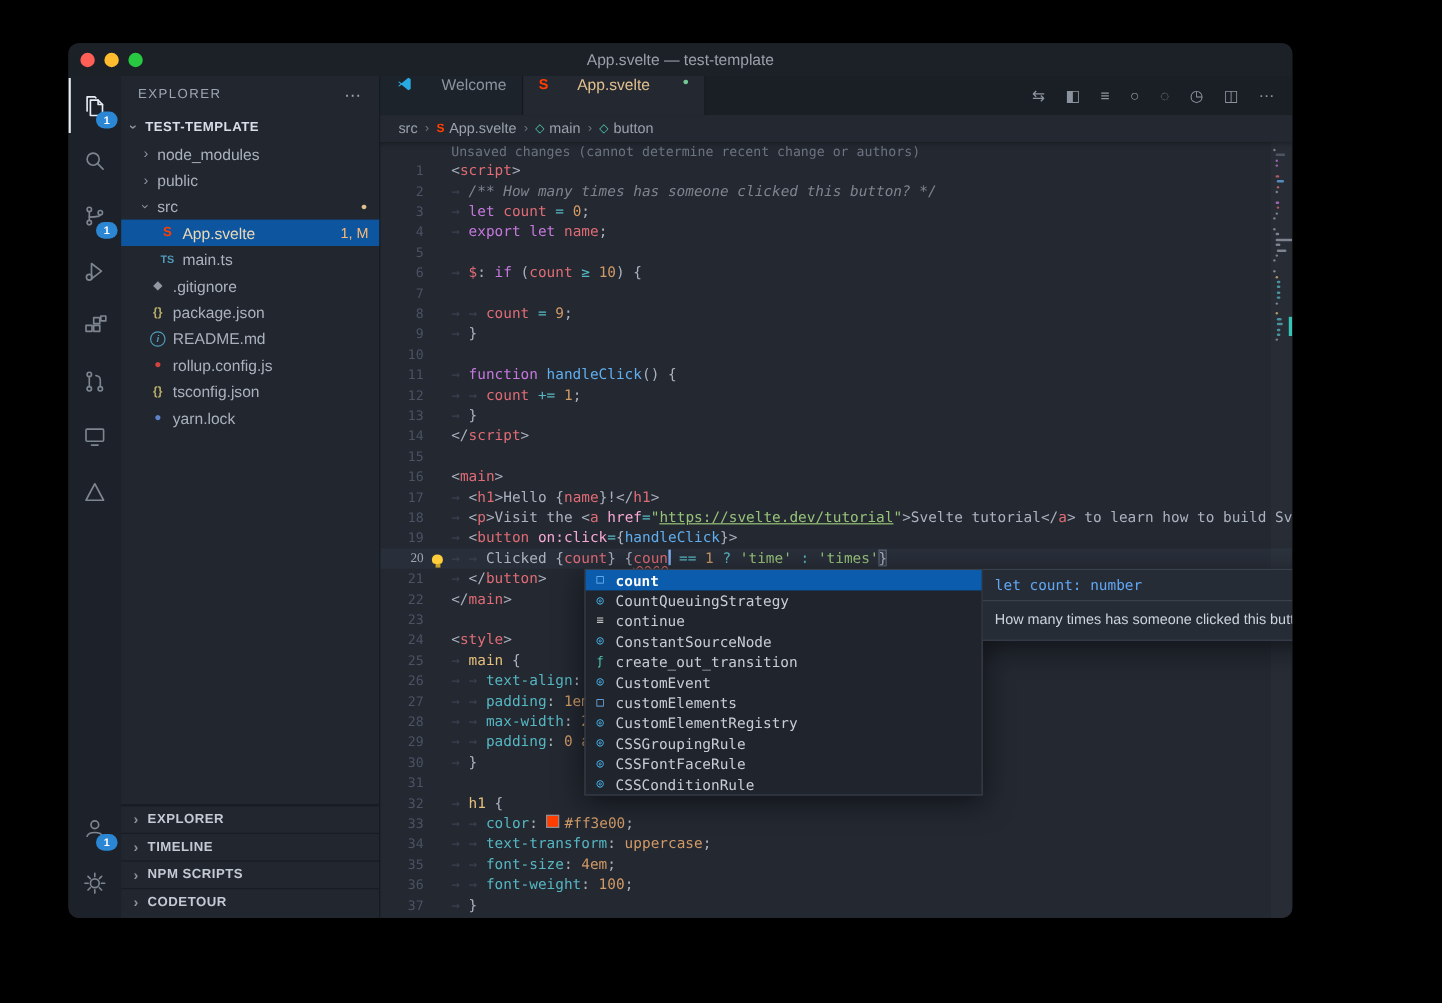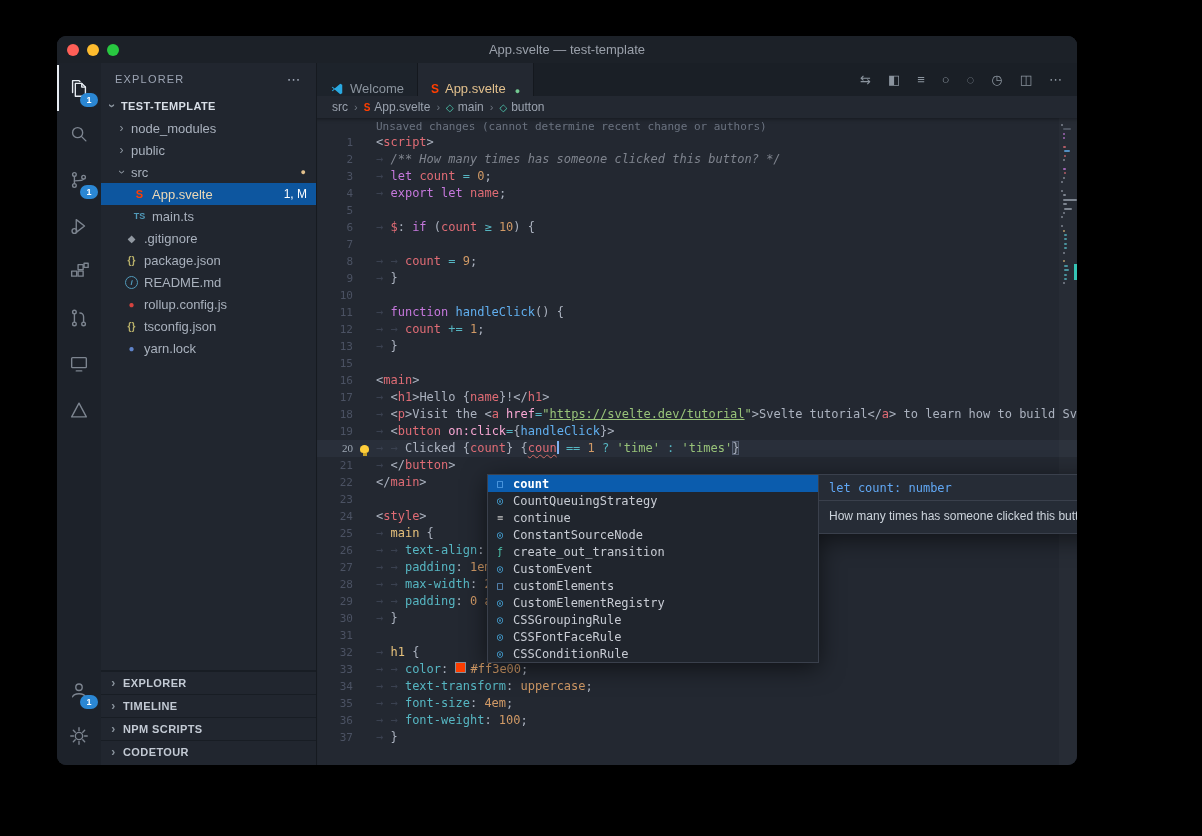--- a/index.html
+++ b/index.html
@@ -41,29 +41,29 @@
   .chev.open{transform:rotate(90deg);}
   .fi{width:17px;display:inline-flex;justify-content:center;align-items:center;margin-right:4px;font-weight:700;flex:0 0 auto;}
   .fi-svelte{color:#ff3e00;font-size:11px;}
   .fi-ts{color:#519aba;font-size:9px;}
   .fi-git{color:#9198a1;font-size:10px;}
   .fi-json{color:#b8b06a;font-size:10px;}
   .fi-rollup{color:#d5433f;font-size:10px;}
   .fi-yarn{color:#5f83c9;font-size:10px;}
   .cir{width:11px;height:11px;border:1px solid #519aba;border-radius:50%;color:#519aba;font-size:8px;
        display:inline-flex;align-items:center;justify-content:center;font-style:italic;font-weight:700;}
-  .tbadge{margin-left:auto;padding-right:9px;color:#ffffff;font-size:12px;}
+  .tbadge{margin-left:auto;padding-right:9px;color:#fdba74;font-size:12px;}
   .tdot{margin-left:auto;padding-right:10px;color:#e2c08d;font-size:9px;}
   .sections{margin-top:auto;border-top:1px solid #181d24;padding-bottom:2px;}
   .sec{height:22px;display:flex;align-items:center;font-size:11px;font-weight:700;color:#c3cad4;
        letter-spacing:.4px;padding-left:6px;cursor:pointer;border-top:1px solid #181d24;}
   
   .editorcol{flex:1;display:flex;flex-direction:column;min-width:0;background:#232831;}
   .tabbar{height:33px;background:#1a1f26;display:flex;align-items:stretch;flex:0 0 auto;}
-  .tab{display:flex;align-items:flex-end;gap:6px;padding:0 13px;font-size:13px;color:#8b949e;
+  .tab{display:flex;align-items:flex-start;gap:24px;padding:0 13px;font-size:13px;color:#8b949e;
        background:#1d232b;border-right:1px solid #14181e;cursor:pointer;}
   .tab.active{background:#232831;color:#e2c08d;}
   .tabicon{display:inline-flex;align-items:center;}
   .tabicon svg{width:14px;height:14px;}
   .fico-svelte{color:#ff3e00;font-weight:700;font-size:12px;}
   .dirty{color:#73c991;font-size:9px;margin-left:3px;}
   .tab-actions{margin-left:auto;display:flex;align-items:center;gap:17px;padding:0 15px;color:#8b949e;font-size:13px;}
   .tab-actions span{cursor:pointer;}
   .breadcrumbs{height:22px;display:flex;align-items:center;gap:6px;padding:0 15px;font-size:12px;
                color:#9aa2ae;background:#232831;flex:0 0 auto;}
@@ -392,20 +392,25 @@
                 <span class="ln">12</span>
                 <span class="gicon"></span>
                 <span class="ctext"><span class="ws">→ </span><span class="ws">→ </span><span class="tk-var">count</span><span class="tk-p"> </span><span class="tk-op">+=</span><span class="tk-p"> </span><span class="tk-num">1</span><span class="tk-p">;</span></span>
               </div>
               <div class="crow">
                 <span class="ln">13</span>
                 <span class="gicon"></span>
                 <span class="ctext"><span class="ws">→ </span><span class="tk-p">}</span></span>
               </div>
               <div class="crow">
+                <span class="ln">14</span>
+                <span class="gicon"></span>
+                <span class="ctext"><span class="tk-p">&lt;/</span><span class="tk-tag">script</span><span class="tk-p">&gt;</span></span>
+              </div>
+              <div class="crow">
                 <span class="ln">15</span>
                 <span class="gicon"></span>
                 <span class="ctext"></span>
               </div>
               <div class="crow">
                 <span class="ln">16</span>
                 <span class="gicon"></span>
                 <span class="ctext"><span class="tk-p">&lt;</span><span class="tk-tag">main</span><span class="tk-p">&gt;</span></span>
               </div>
               <div class="crow">

